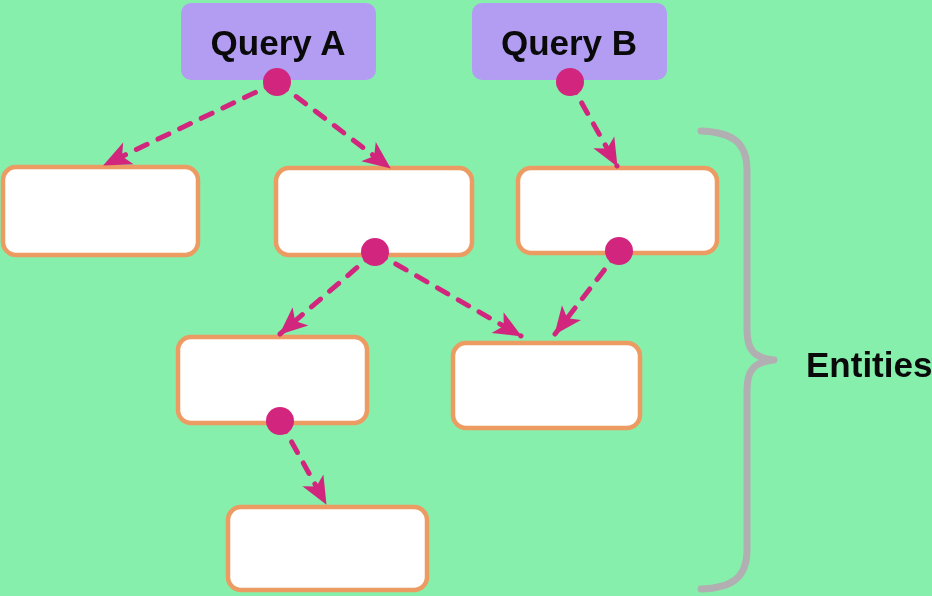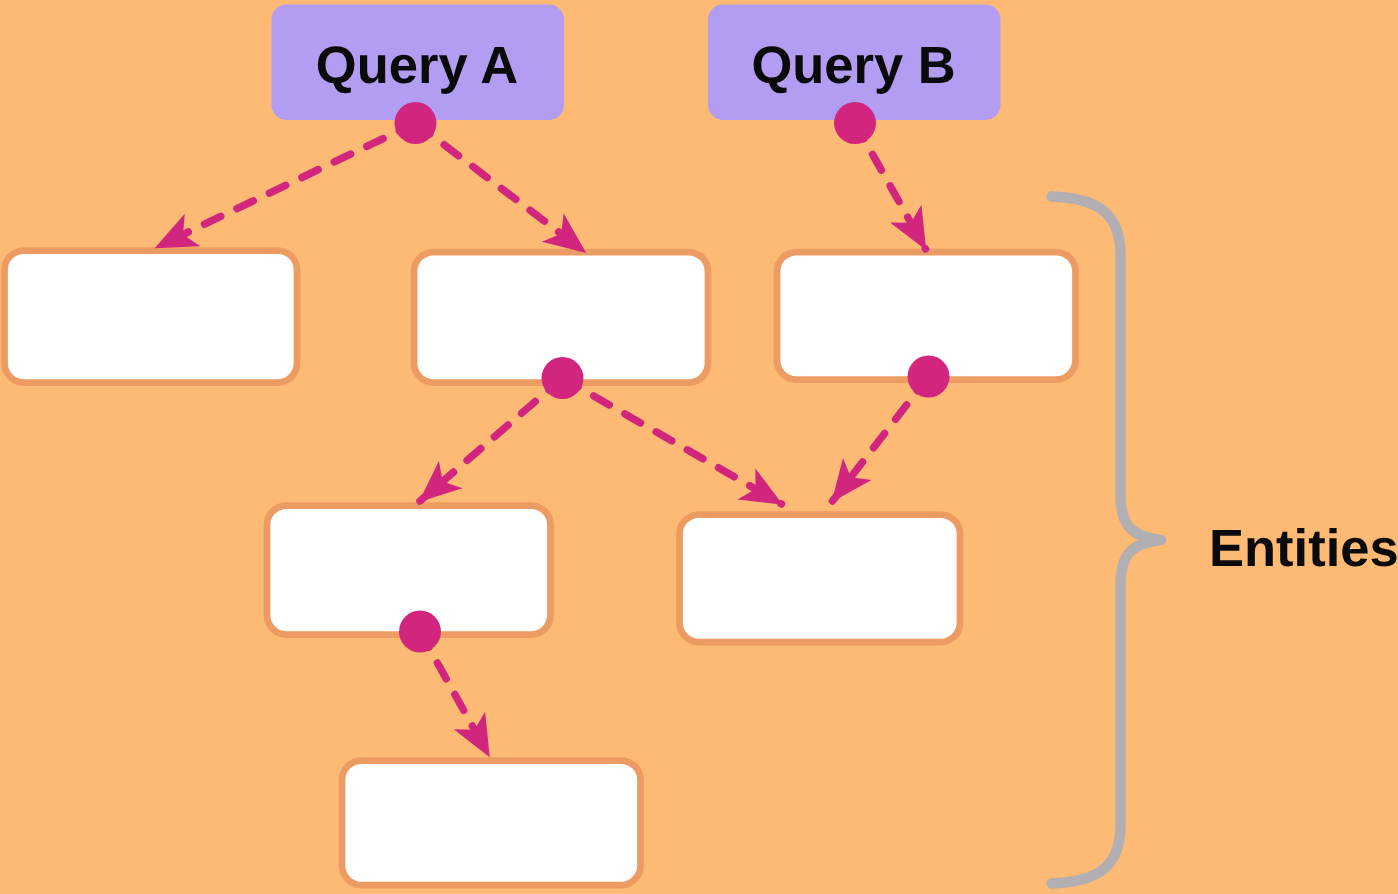--- a/index.html
+++ b/index.html
@@ -4,21 +4,21 @@
 <style>
   html, body {
     margin: 0;
     padding: 0;
     background: #ffffff;
   }
   .stage {
     position: relative;
     width: 932px;
     height: 596px;
-    background: #fdba74;
+    background: #86efac;
     overflow: hidden;
     font-family: "Liberation Sans", sans-serif;
   }
   svg { display: block; }
 
   .query-rect  { fill: #b29df3; stroke: none; }
   .entity-rect { fill: #ffffff; stroke: #ec9c62; stroke-width: 4.5px; }
   .node-label  {
     fill: #0a0a0a;
     font-family: "Liberation Sans", sans-serif;

